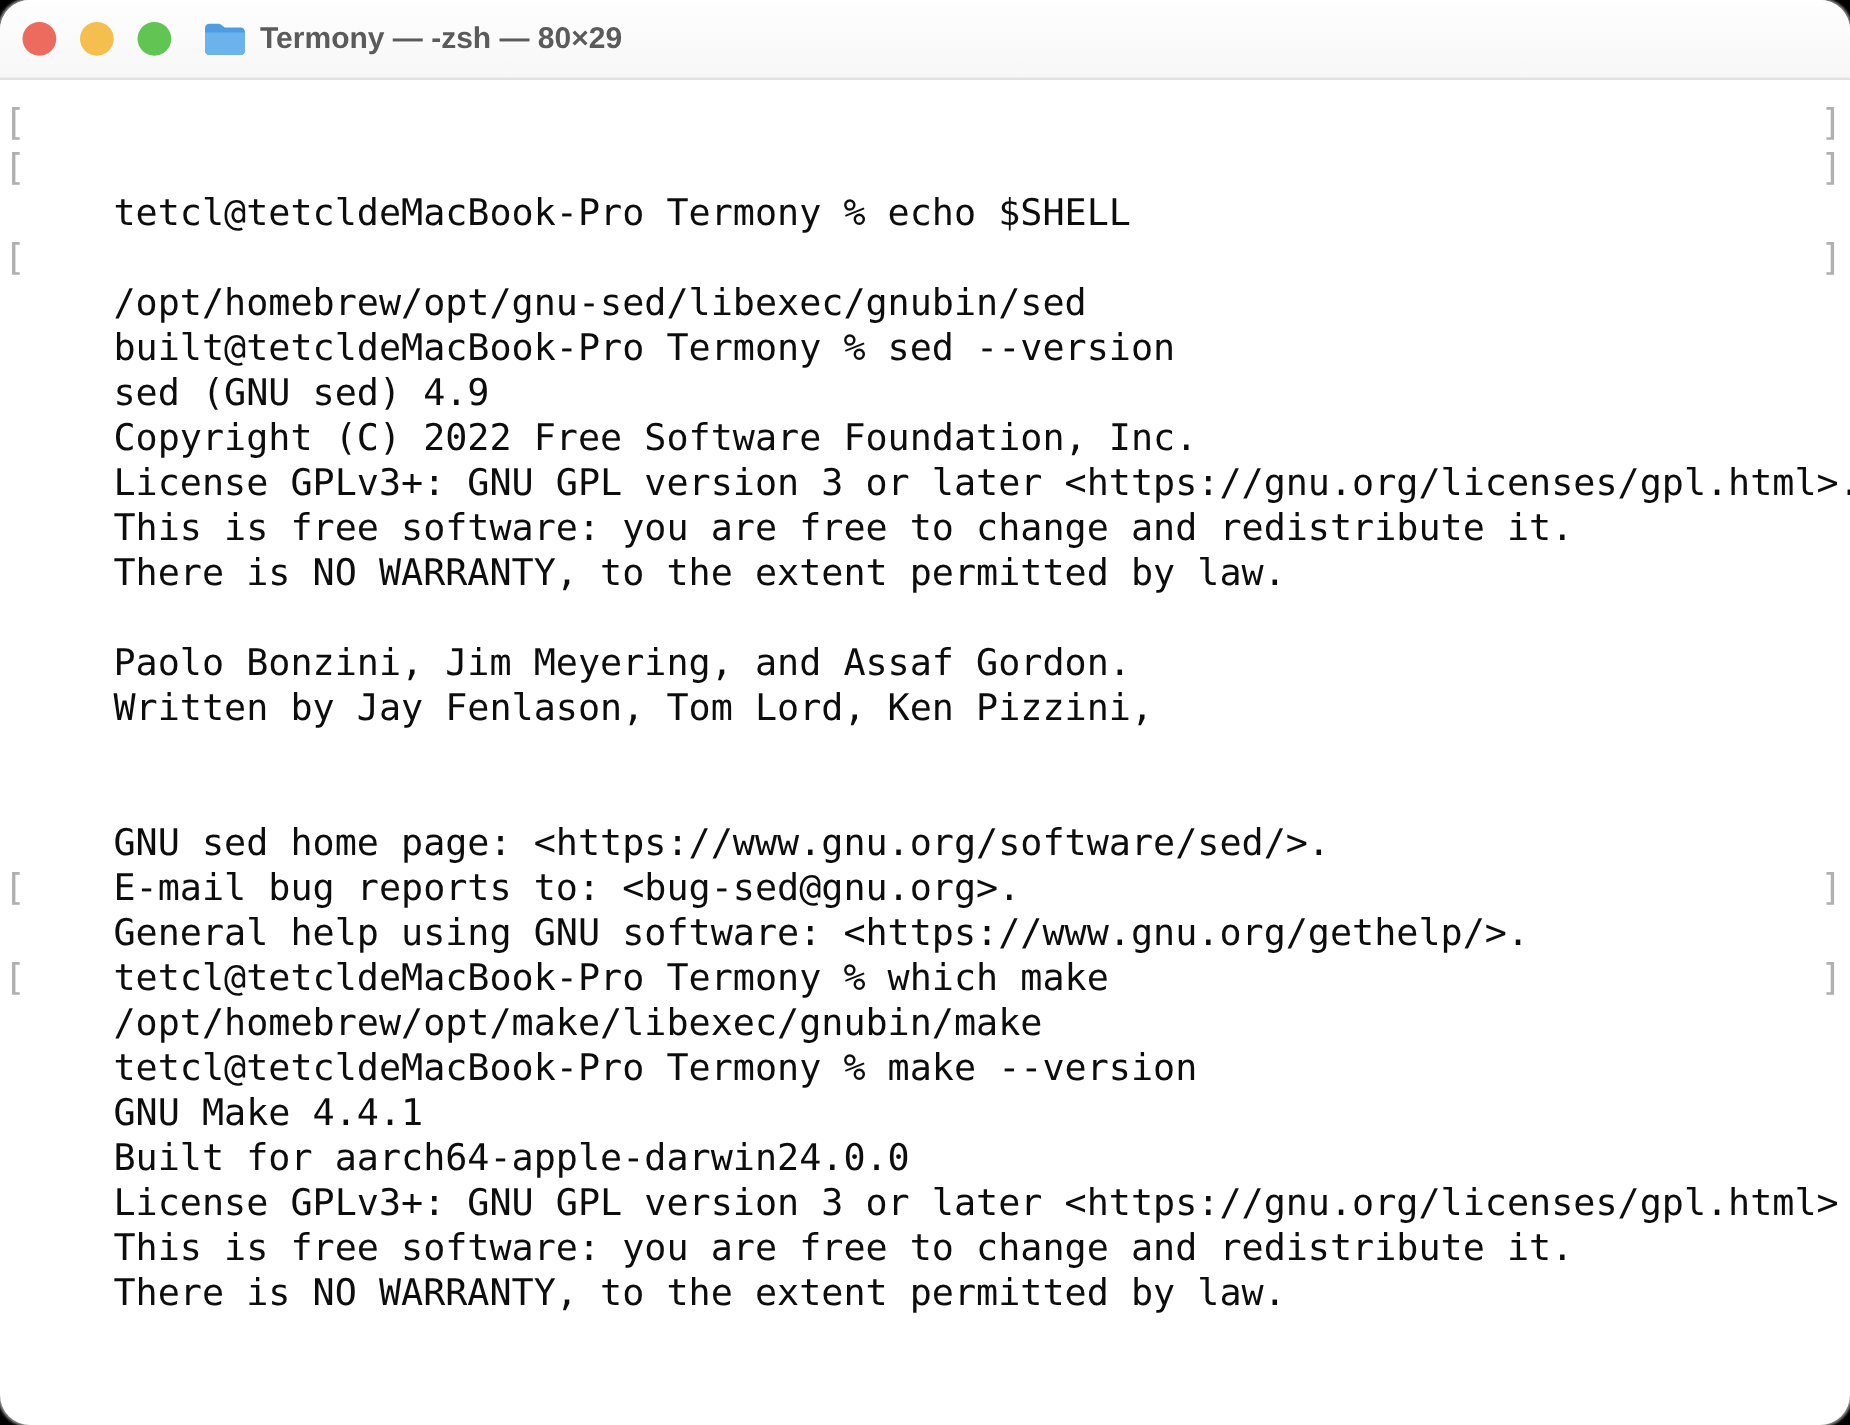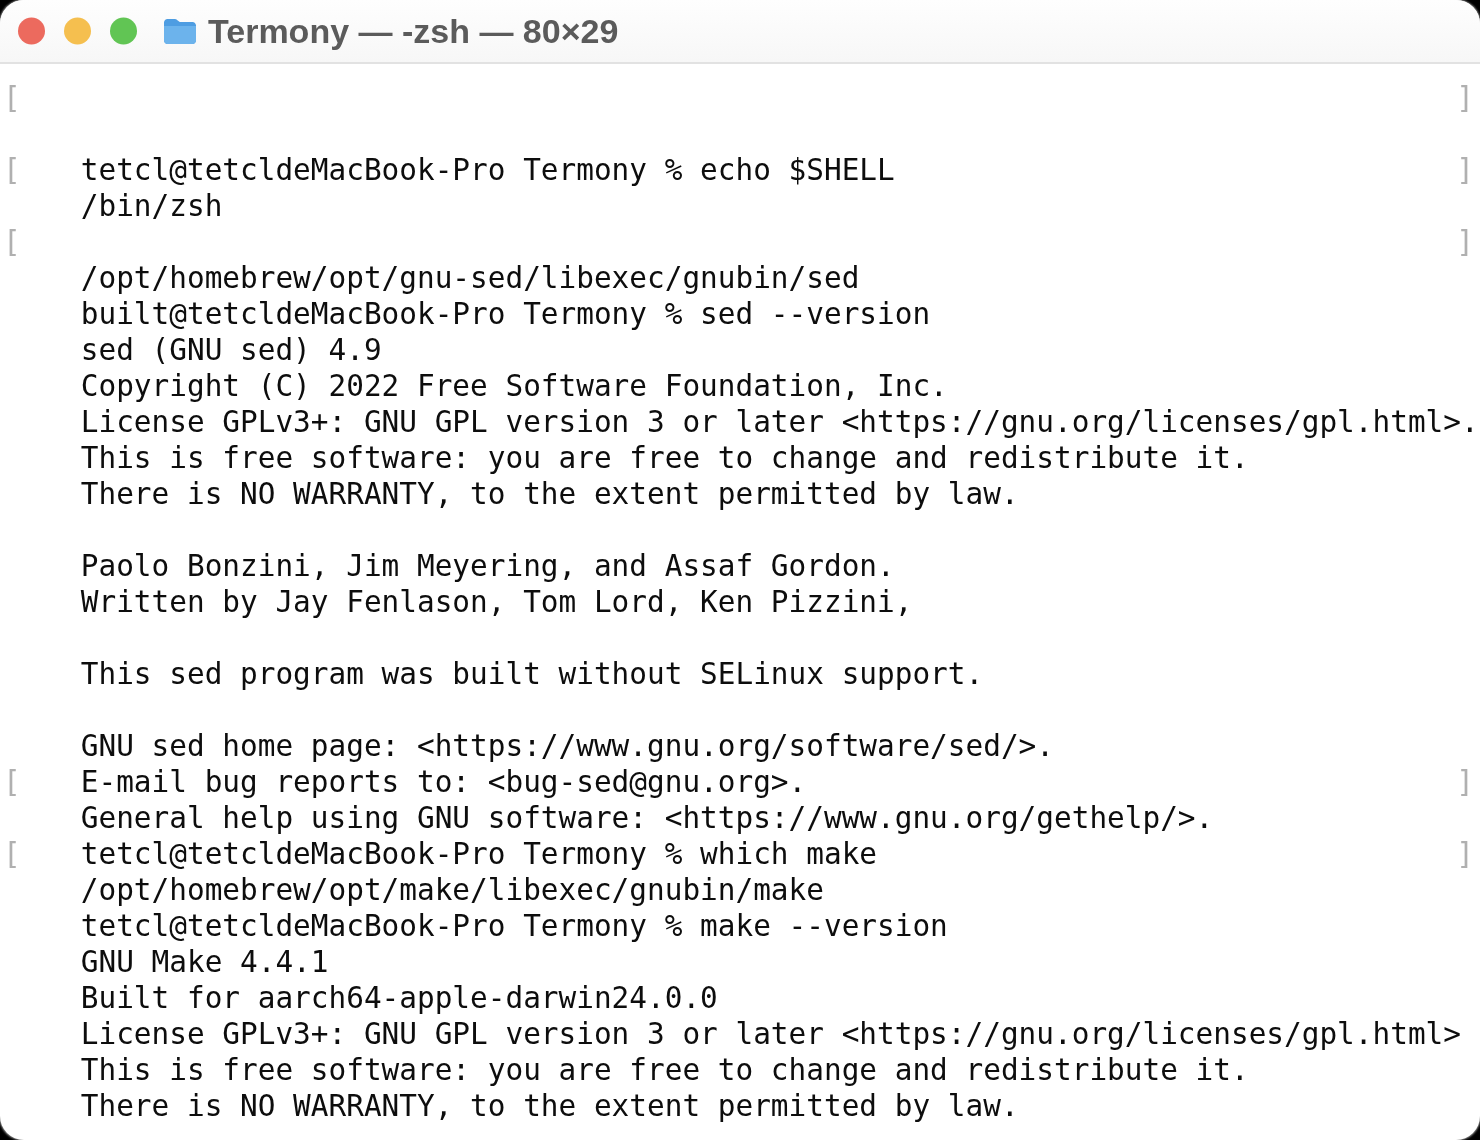--- a/index.html
+++ b/index.html
@@ -47,21 +47,21 @@
     left: 163px;
     top: 0;
     height: 100%;
     display: flex;
     align-items: center;
     gap: 11px;
   }
   .folder { display: flex; align-items: center; }
   .title {
     font-family: "Liberation Sans", sans-serif;
-    font-size: 34px;
+    font-size: 24px;
     font-weight: 700;
     color: #5b5b5b;
     white-space: pre;
   }
   .screen {
     flex: 1;
     padding-top: 16px;
     font-family: "DejaVu Sans Mono", "Liberation Mono", monospace;
     font-size: 29.4px;
     line-height: 36px;
@@ -72,21 +72,21 @@
     position: relative;
     white-space: pre;
   }
   .mark {
     position: absolute;
     top: 0;
     color: var(--mark, #b0b0b0);
   }
   .mark.open  { left: 3px; }
   .mark.close { right: 6px; }
-  .linetext { margin-left: 10px; }
+  .linetext { margin-left: 20px; }
 </style>
 </head>
 <body>
 
 <div class="window">
   <div class="titlebar">
     <div class="lights">
       <span class="light" style="background: rgb(236, 106, 94);"></span>
       <span class="light" style="background: rgb(245, 191, 79);"></span>
       <span class="light" style="background: rgb(97, 197, 84);"></span>
@@ -102,26 +102,20 @@
     </div>
   </div>
   <div class="screen">
       <div class="row">
     <span class="mark open">[</span>
     <span class="linetext">tetcl@tetcldeMacBook-Pro Termony % echo $SHELL</span>
     
     <span class="mark close">]</span>
   </div>
       <div class="row">
-    
-    <span class="linetext">/bin/zsh</span>
-    
-    
-  </div>
-      <div class="row">
     <span class="mark open">[</span>
     
     <span class="mark close">]</span>
   </div>
       <div class="row">
     
     <span class="linetext">/opt/homebrew/opt/gnu-sed/libexec/gnubin/sed</span>
     
     
   </div>
@@ -175,26 +169,20 @@
   </div>
       <div class="row">
     
     <span class="linetext">Written by Jay Fenlason, Tom Lord, Ken Pizzini,</span>
     
     
   </div>
       <div class="row">
     
     <span class="linetext"></span>
-    
-    
-  </div>
-      <div class="row">
-    
-    <span class="linetext">This sed program was built without SELinux support.</span>
     
     
   </div>
       <div class="row">
     
     <span class="linetext"></span>
     
     
   </div>
       <div class="row">

